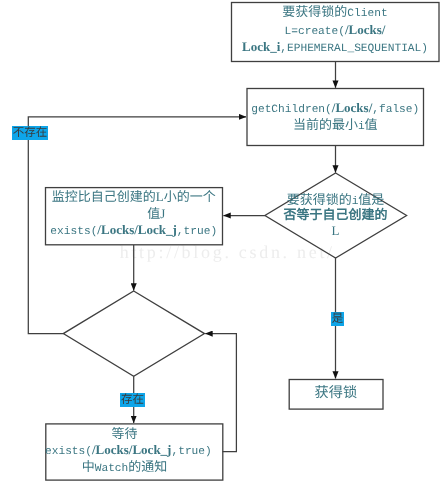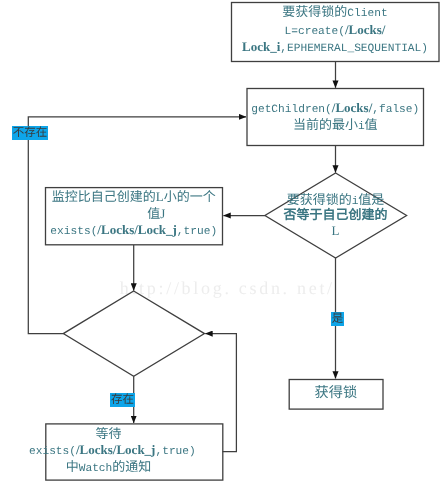--- a/index.html
+++ b/index.html
@@ -13,21 +13,21 @@
   .tline{white-space:nowrap;}
   .tline span{vertical-align:baseline;}
   .cjk{font-family:"Liberation Serif",serif;font-size:13px;}
   .mono{font-family:"Liberation Mono",monospace;font-size:11.2px;}
   .bold{font-weight:bold;font-family:"Liberation Serif",serif;font-size:13px;}
   .big{font-size:14.2px;}
   .elabel{position:absolute;color:#3a3a3a;font-family:Liberation Serif, serif;
           font-size:11.5px;white-space:nowrap;line-height:14px;background:#0ea5e9;
           z-index:5;padding:0 1px;}
   .wm{position:absolute;color:#ededed;font-family:"Liberation Serif",serif;
-      font-size:18px;white-space:pre;letter-spacing:2.7px;line-height:18px;margin-top:36px;}
+      font-size:18px;white-space:pre;letter-spacing:2.7px;line-height:18px;}
 </style>
 </head>
 <body>
 
 <div id="stage">
 
   <div class="wm" style="left:119.7px;top:242.6px;">http://blog. csdn. net/</div>
 
   <svg class="layer" viewBox="0 0 442 483">
     <defs>
@@ -74,26 +74,26 @@
       <div class="tline" style="line-height: 15.8px; height: 15.8px; font-weight: bold;"><span class="cjk" style="line-height: 15.8px;">否等于自己创建的</span></div>
       <div class="tline" style="line-height: 15.8px; height: 15.8px;"><span class="cjk" style="line-height: 15.8px;">L</span></div>
     </div>
   <div class="tbox" style="left:45px;top:189.3px;width:177.5px;">
       <div class="tline" style="line-height: 16.6px; height: 16.6px;"><span class="cjk" style="line-height: 16.6px;">监控比自己创建的L小的一个</span></div>
       <div class="tline" style="line-height: 16.6px; height: 16.6px;"><span class="cjk" style="line-height: 16.6px; margin-left: 45px;">值J</span></div>
       <div class="tline" style="line-height: 16.6px; height: 16.6px;"><span class="mono" style="line-height: 16.6px;">exists(</span><span class="mono bold" style="line-height: 16.6px;">/Locks/Lock_j</span><span class="mono" style="line-height: 16.6px;">,true)</span></div>
     </div>
   <div class="tbox" style="left:59px;top:316.4px;width:141px;">
     </div>
-  <div class="tbox" style="left:29px;top:425.5px;width:159px;">
+  <div class="tbox" style="left:45px;top:425.5px;width:159px;">
       <div class="tline" style="line-height: 16.6px; height: 16.6px;"><span class="cjk" style="line-height: 16.6px;">等待</span></div>
       <div class="tline" style="line-height: 16.6px; height: 16.6px;"><span class="mono" style="line-height: 16.6px;">exists(</span><span class="mono bold" style="line-height: 16.6px;">/Locks/Lock_j</span><span class="mono" style="line-height: 16.6px;">,true)</span></div>
       <div class="tline" style="line-height: 16.6px; height: 16.6px;"><span class="cjk" style="line-height: 16.6px;">中</span><span class="mono" style="line-height: 16.6px;">Watch</span><span class="cjk" style="line-height: 16.6px;">的通知</span></div>
     </div>
   <div class="tbox" style="left:288.6px;top:384.2px;width:94.4px;">
       <div class="tline" style="line-height: 17.3px; height: 17.3px;"><span class="cjk big" style="line-height: 17.3px;">获得锁</span></div>
     </div>
 
   <div class="elabel" style="left:11.8px;top:126px;">不存在</div>
   <div class="elabel" style="left:330.8px;top:311.8px;">是</div>
-  <div class="elabel" style="left:110px;top:392.8px;text-align:center;">存在</div>
+  <div class="elabel" style="left:120px;top:392.8px;text-align:center;">存在</div>
 
 </div>
 
 </body></html>

